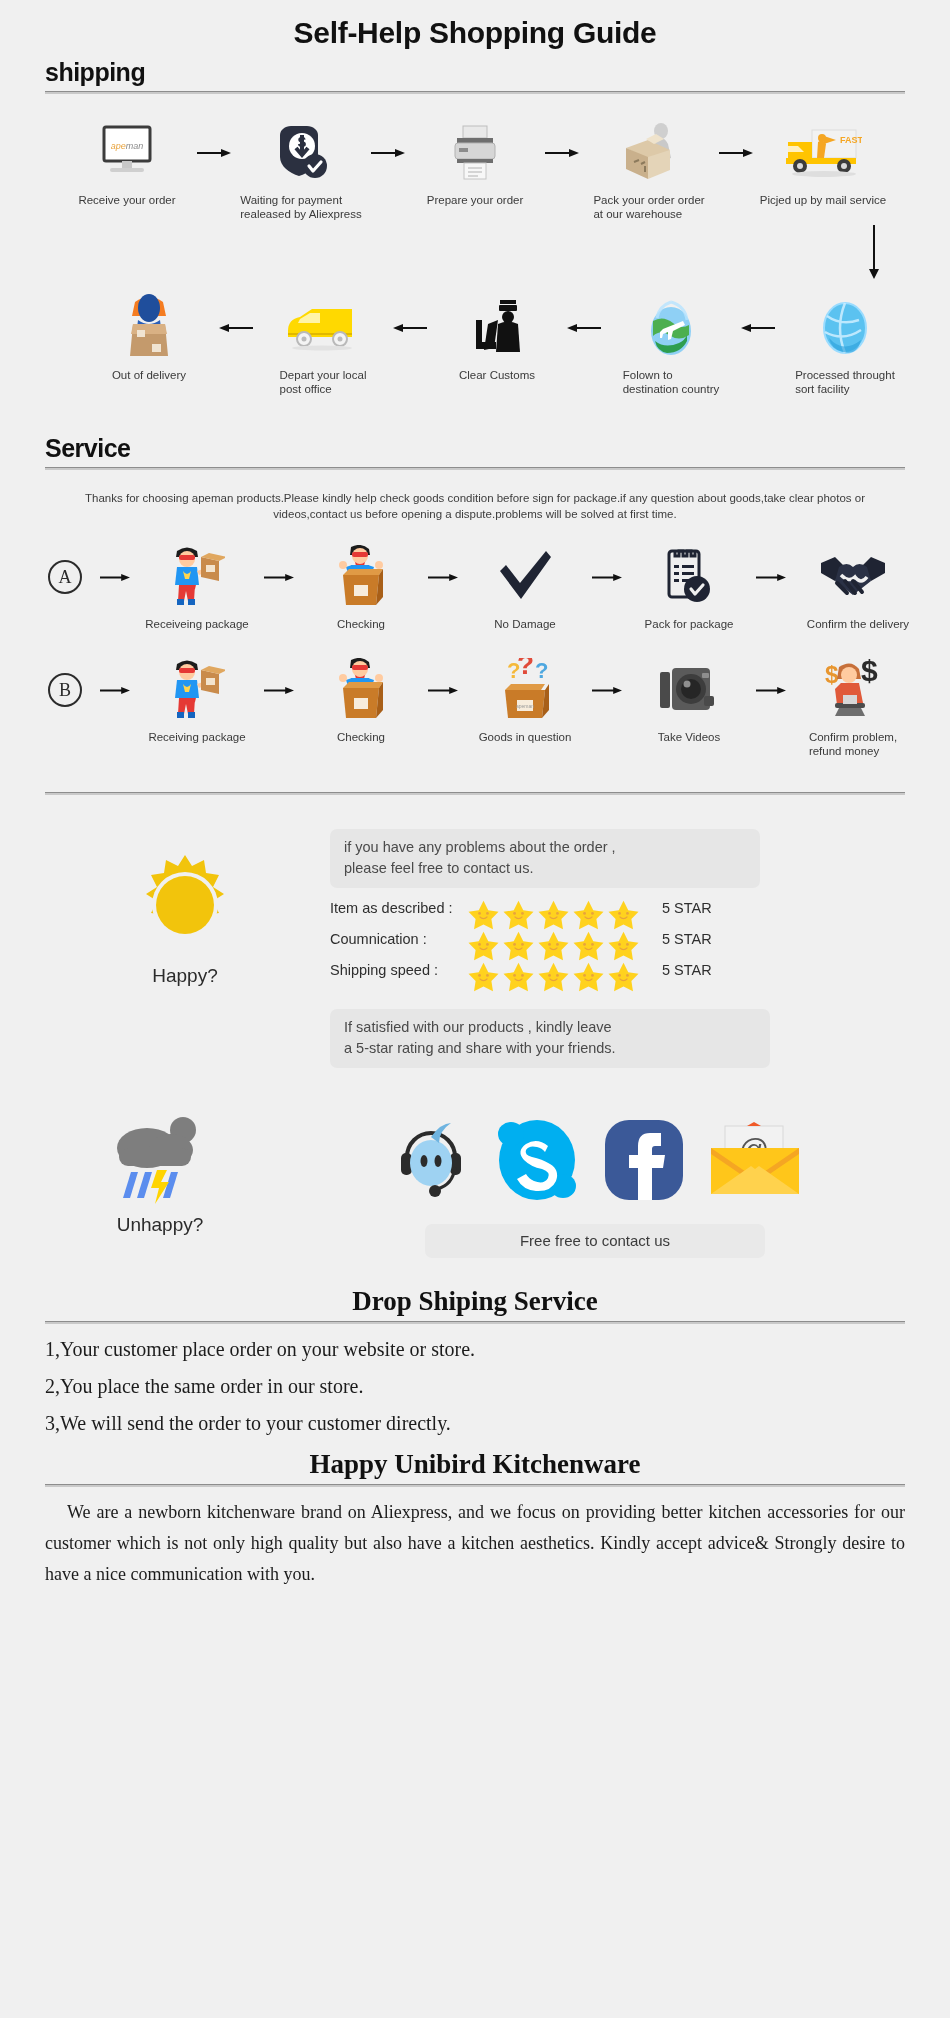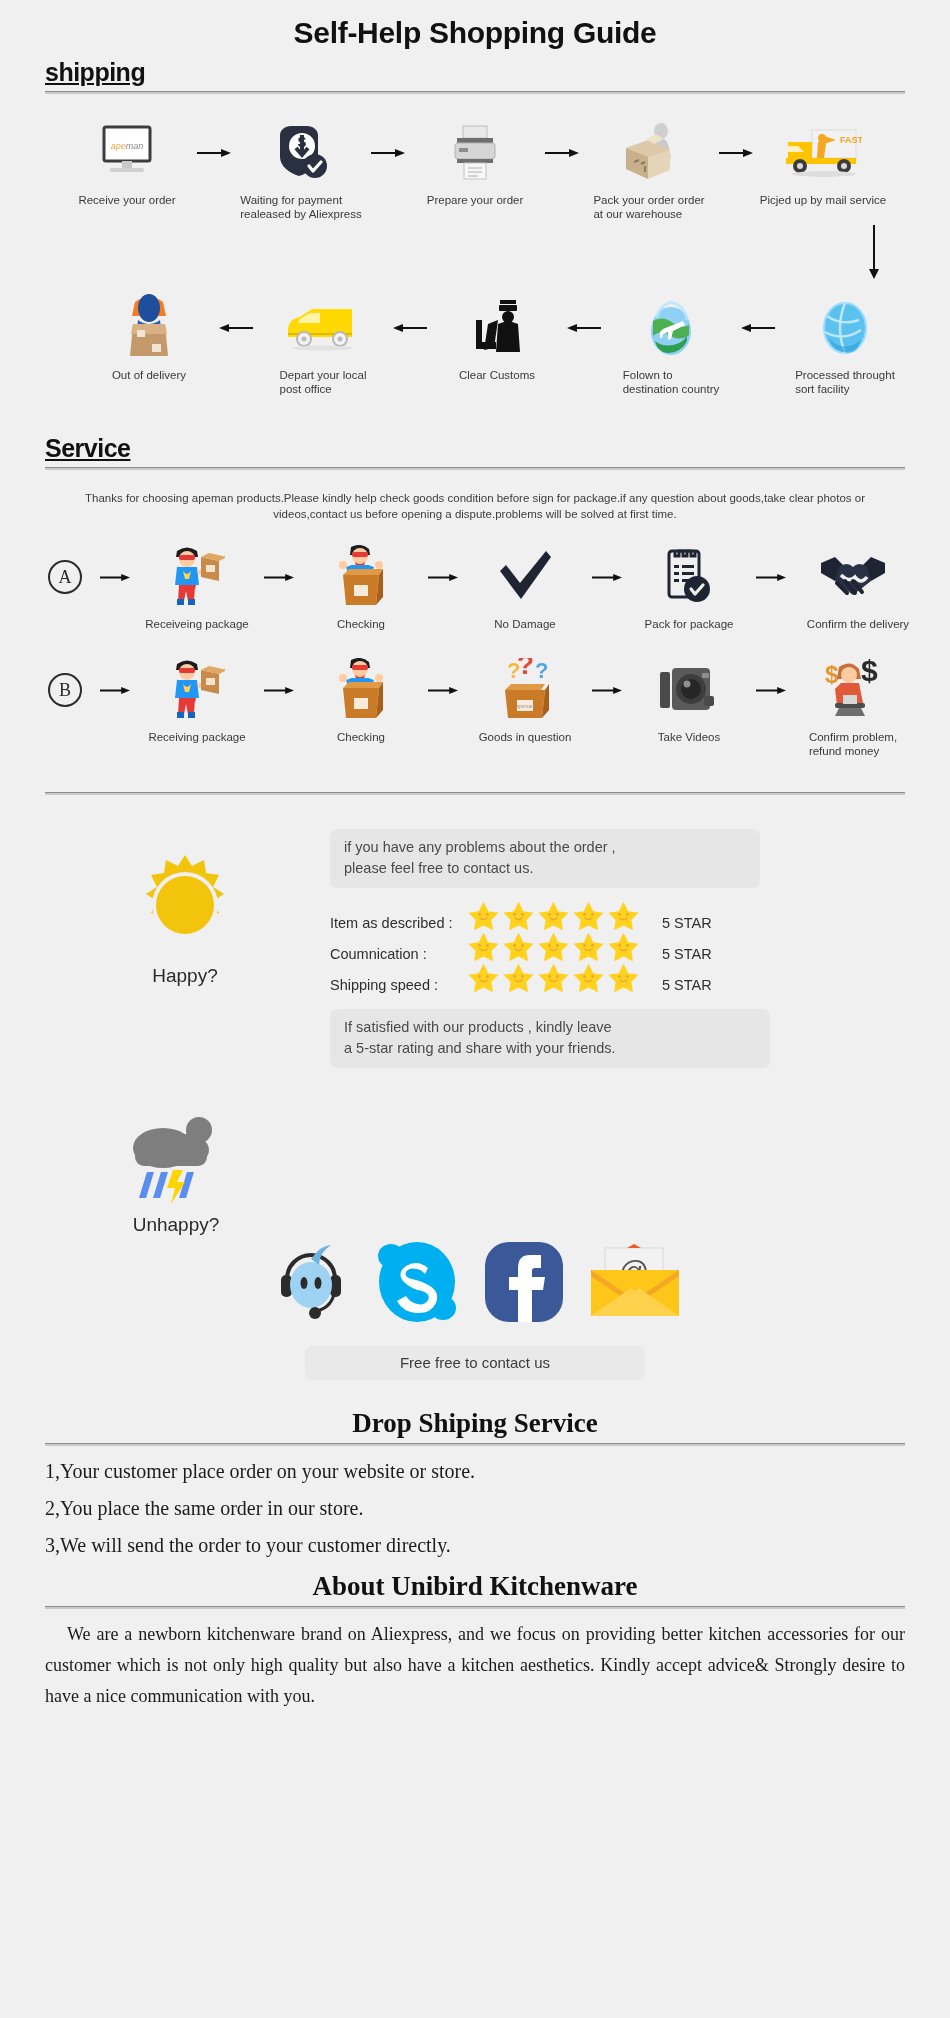--- a/index.html
+++ b/index.html
@@ -25,21 +25,20 @@
     letter-spacing: -0.3px;
     padding-top: 16px;
     color: #111;
   }
   .sec-head-left {
     font-size: 25px;
     font-weight: bold;
     color: #111;
     padding-left: 45px;
     letter-spacing: -0.5px;
-    text-decoration: underline;
   }
   .sec-head-center {
     text-align: center;
     font-size: 29px;
     font-weight: bold;
     color: #111;
     letter-spacing: -0.5px;
   }
   .sec-head-serif {
     text-align: center;
@@ -129,30 +128,30 @@
 
   .bubble {
     background:#e6e6e6;
     border-radius: 7px;
     padding: 8px 14px 9px 14px;
     font-size: 14.5px;
     line-height: 21px;
     color:#4a4a4a;
   }
   .stars-table { margin-top: 12px; }
-  .star-row { display:flex; align-items:flex-end; height: 31px; }
+  .star-row { display:flex; align-items:flex-start; height: 31px; }
   .star-key { width: 135px; font-size: 14.5px; color:#2e2e2e; }
   .star-set { display:flex; gap:0px; width: 185px;}
   .star-val { font-size: 14.5px; color:#2e2e2e; margin-left: 12px;}
   .star { width: 37px; height: 30px; display:block; margin-right:-2px;}
 
   .bubble2 { margin-top: 16px; }
 
   
-  .contact-wrap { display:flex; margin-top: 46px; padding: 0 56px; flex-direction: column; }
+  .contact-wrap { display:flex; margin-top: 46px; padding: 0 40px; }
   .contact-left { width: 240px; display:flex; flex-direction:column; align-items:center;}
   .contact-right { flex:1; display:flex; flex-direction:column; align-items:center;justify-content:space-between;}
   .contact-icons { display:flex; align-items:center; gap: 24px; height: 92px;}
   .contact-bar {
     margin-top: 18px;
     width: 340px;
     background:#e9e9e9;
     border-radius:7px;
     text-align:center;
     padding: 8px 0 9px 0;
@@ -823,18 +822,18 @@
     <div class="sec-head-serif">Drop Shiping Service</div>
     <div class="rule"></div>
   </div>
   <div class="drop-list">
     <div class="drop-item">1,Your customer place order on your website or store.</div>
     <div class="drop-item">2,You place the same order in our store.</div>
     <div class="drop-item">3,We will send the order to your customer directly.</div>
   </div>
 
   <div style="margin-top:4px">
-    <div class="sec-head-serif">About Unibird Kitchenware</div>
+    <div class="sec-head-serif">Happy Unibird Kitchenware</div>
     <div class="rule"></div>
   </div>
   <div class="about-body">We are a newborn kitchenware brand on Aliexpress, and we focus on providing better kitchen accessories for our customer which is not only high quality but also have a kitchen aesthetics. Kindly accept advice&amp; Strongly desire to have a nice communication with you.</div>
 
 </div>
 
 </body></html>

